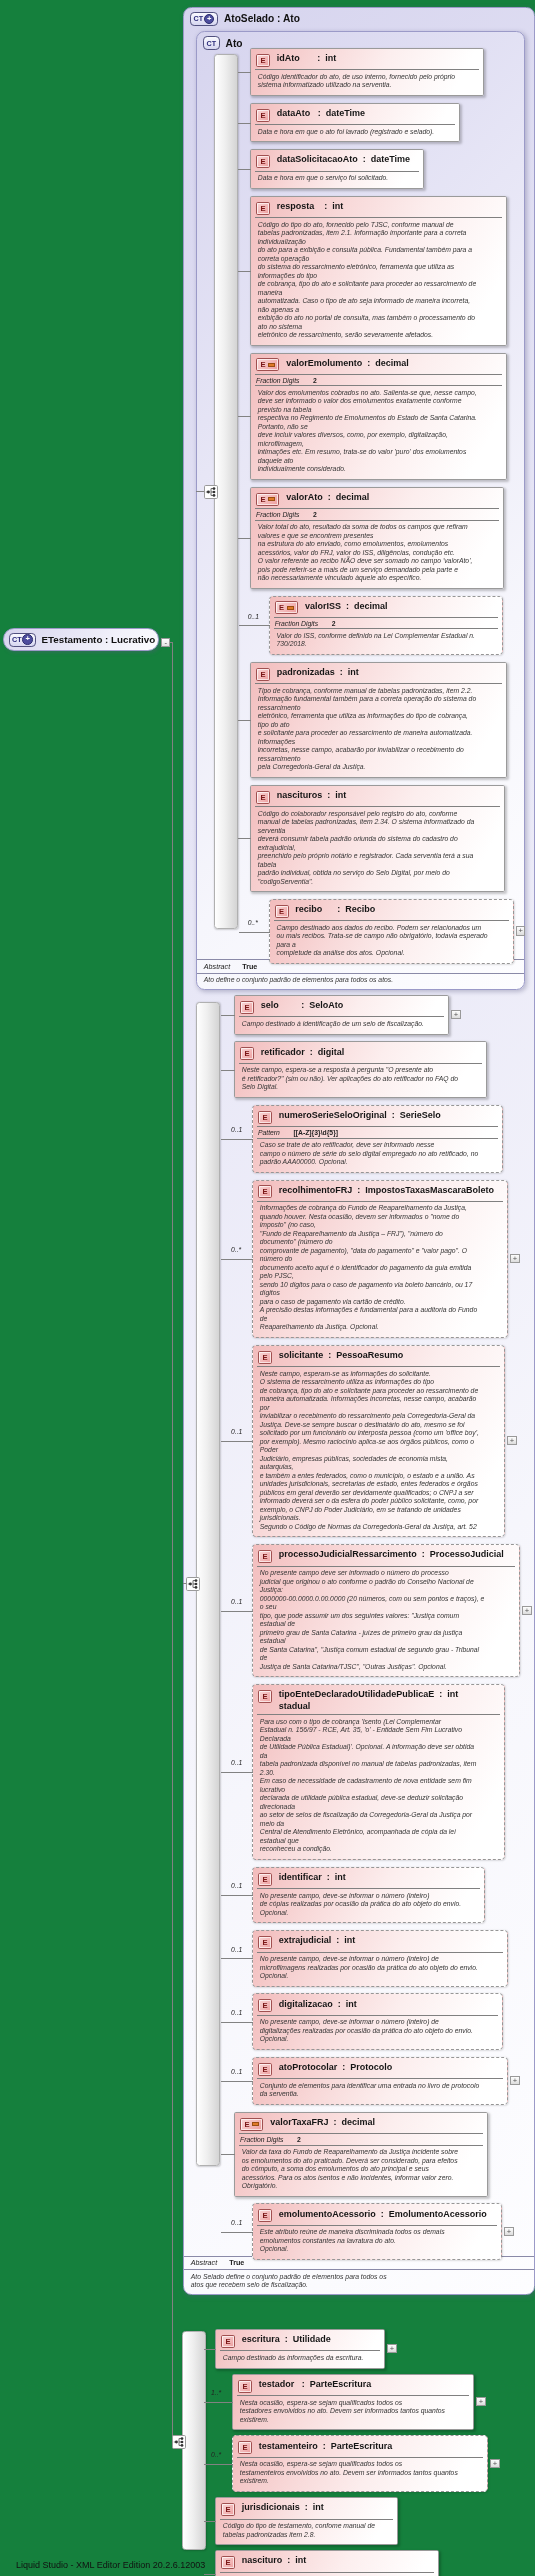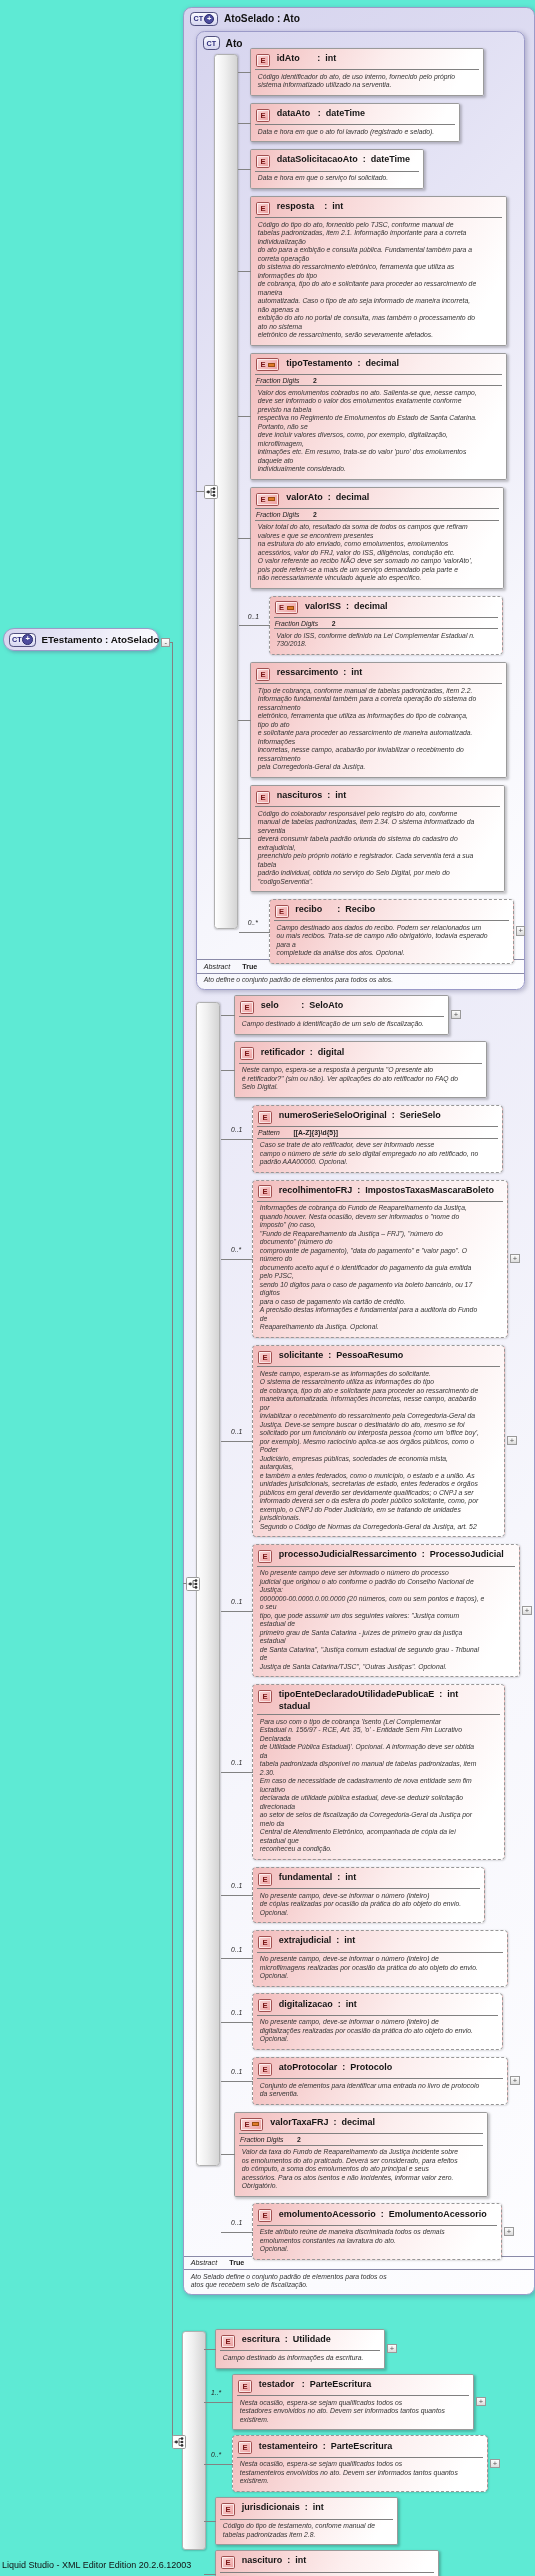--- a/index.html
+++ b/index.html
@@ -1,16 +1,16 @@
 <!DOCTYPE html>
 <html style="font-size:13.6px"><head>
 <meta charset="utf-8">
 <style>
   html,body{margin:0;padding:0;background:#fff;}
-  #page{position:relative;width:536px;height:2576px;background:#5eead4;overflow:hidden;
+  #page{position:relative;width:536px;height:2576px;background:#15803d;overflow:hidden;
         font-family:"Liberation Sans",sans-serif;}
   
   .ctbox{position:absolute;border:0.8px solid #9b9ac8;border-radius:8.5px;
          background:linear-gradient(135deg,#d6d4ee 0%,#e7e6f6 35%,#f6f6fc 70%,#fdfdff 100%);
          box-shadow:1.7px 1.7px 4.2px rgba(90,90,130,.35);}
   .ct-head{position:absolute;top:4.2px;left:6px;display:flex;align-items:center;gap:6px;}
   .ctbadge{display:inline-flex;align-items:center;border:0.8px solid #50507e;border-radius:4.2px;
            background:linear-gradient(#fafaff,#d6d6f0);padding:0 2.5px;height:12px;
            font-size:7.2px;font-weight:bold;color:#2b2b7a;}
   .plusc{display:inline-block;width:8.5px;height:8.5px;border-radius:50%;background:#4d4d9e;
@@ -67,21 +67,21 @@
   .plusbox{position:absolute;right:-12.7px;top:calc(50% - 5.1px);width:9.3px;height:9.3px;
            border:0.8px solid #999;background:linear-gradient(#fdfdfd,#ddd);font-size:7.6px;
            line-height:7.6px;text-align:center;color:#555;box-sizing:border-box;z-index:6;}
   
   .absfoot{position:absolute;bottom:0;left:0;right:0;}
   .abs-row{border-top:0.8px solid #8a8aa8;padding:1.7px 6.8px;font-size:7.2px;color:#222;}
   .abs-row .al{font-style:italic;margin-right:12px;}
   .abs-row .av{font-weight:bold;}
   .abs-desc{border-top:0.8px solid #8a8aa8;padding:2.5px 6.8px 4.2px;font-size:6.8px;font-style:italic;
             color:#333;line-height:8.5px;white-space:pre-line;}
-  #app-footer{position:absolute;left:2px;top:2560px;font-size:9px;color:#111;}
+  #app-footer{position:absolute;left:16px;top:2560px;font-size:9px;color:#111;}
 </style>
 </head>
 <body>
 
 <div id="page">
 
   <div class="ctbox" style="left:183px;top:6.8px;width:350px;height:2286px;">
     <div class="ct-head">
       <span class="ctbadge">
           <span>CT</span>
@@ -156,21 +156,21 @@
         <circle cx="10.5" cy="7" r="1.6" fill="#333"></circle>
         <circle cx="10.5" cy="11" r="1.6" fill="#333"></circle>
       </svg>
   </div>
 
   <div class="pill">
     <span class="ctbadge">
         <span>CT</span>
         <span class="plusc">+</span>
       </span>
-    <span class="ct-title">ETestamento : AtoSelado</span>
+    <span class="ct-title">ETestamento : Lucrativo</span>
   </div>
   <div class="togglebox" style="left:161px;top:638px;">-</div>
 
   <div id="stack1" class="stack s1" style="left:250px;top:48px;width:265px;">
       <div class="card" style="width: 234px;">
         <div class="trow">
           <span class="eicon">
             <span>E</span>
           </span>
           <span class="etitle">idAto       :  int</span>
@@ -217,21 +217,21 @@
 exibição do ato no portal de consulta, mas também o processamento do
 ato no sistema
 eletrônico de ressarcimento, serão severamente afetados.</div>
       </div>
       <div class="card" style="width: 257px;">
         <div class="trow">
           <span class="eicon">
             <span>E</span>
             <span class="edash"></span>
           </span>
-          <span class="etitle">tipoTestamento  :  decimal</span>
+          <span class="etitle">valorEmolumento  :  decimal</span>
         </div>
         <div class="frow"><span class="flabel">Fraction Digits</span><span class="fvalue">2</span></div>
         <div class="desc">Valor dos emolumentos cobrados no ato. Salienta-se que, nesse campo,
 deve ser informado o valor dos emolumentos exatamente conforme
 previsto na tabela
 respectiva no Regimento de Emolumentos do Estado de Santa Catarina.
 Portanto, não se
 deve incluir valores diversos, como, por exemplo, digitalização,
 microfilmagem,
 intimações etc. Em resumo, trata-se do valor 'puro' dos emolumentos
@@ -266,21 +266,21 @@
         </div>
         <div class="frow"><span class="flabel">Fraction Digits</span><span class="fvalue">2</span></div>
         <div class="desc">Valor do ISS, conforme definido na Lei Complementar Estadual n.
 730/2018.</div>
       </div>
       <div class="card" style="width: 257px;">
         <div class="trow">
           <span class="eicon">
             <span>E</span>
           </span>
-          <span class="etitle">ressarcimento  :  int</span>
+          <span class="etitle">padronizadas  :  int</span>
         </div>
         <div class="desc">Tipo de cobrança, conforme manual de tabelas padronizadas, item 2.2.
 Informação fundamental também para a correta operação do sistema do
 ressarcimento
 eletrônico, ferramenta que utiliza as informações do tipo de cobrança,
 tipo do ato
 e solicitante para proceder ao ressarcimento de maneira automatizada.
 Informações
 incorretas, nesse campo, acabarão por inviabilizar o recebimento do
 ressarcimento
@@ -454,21 +454,21 @@
 Central de Atendimento Eletrônico, acompanhada de cópia da lei
 estadual que
 reconheceu a condição.</div>
       </div>
       <div class="card opt ind" style="width: 233px;">
         <span class="cardin">0..1</span>
         <div class="trow">
           <span class="eicon">
             <span>E</span>
           </span>
-          <span class="etitle">fundamental  :  int</span>
+          <span class="etitle">identificar  :  int</span>
         </div>
         <div class="desc">No presente campo, deve-se informar o número (inteiro)
 de cópias realizadas por ocasião da prática do ato objeto do envio.
 Opcional.</div>
       </div>
       <div class="card opt ind" style="width: 256px;">
         <span class="cardin">0..1</span>
         <div class="trow">
           <span class="eicon">
             <span>E</span>

